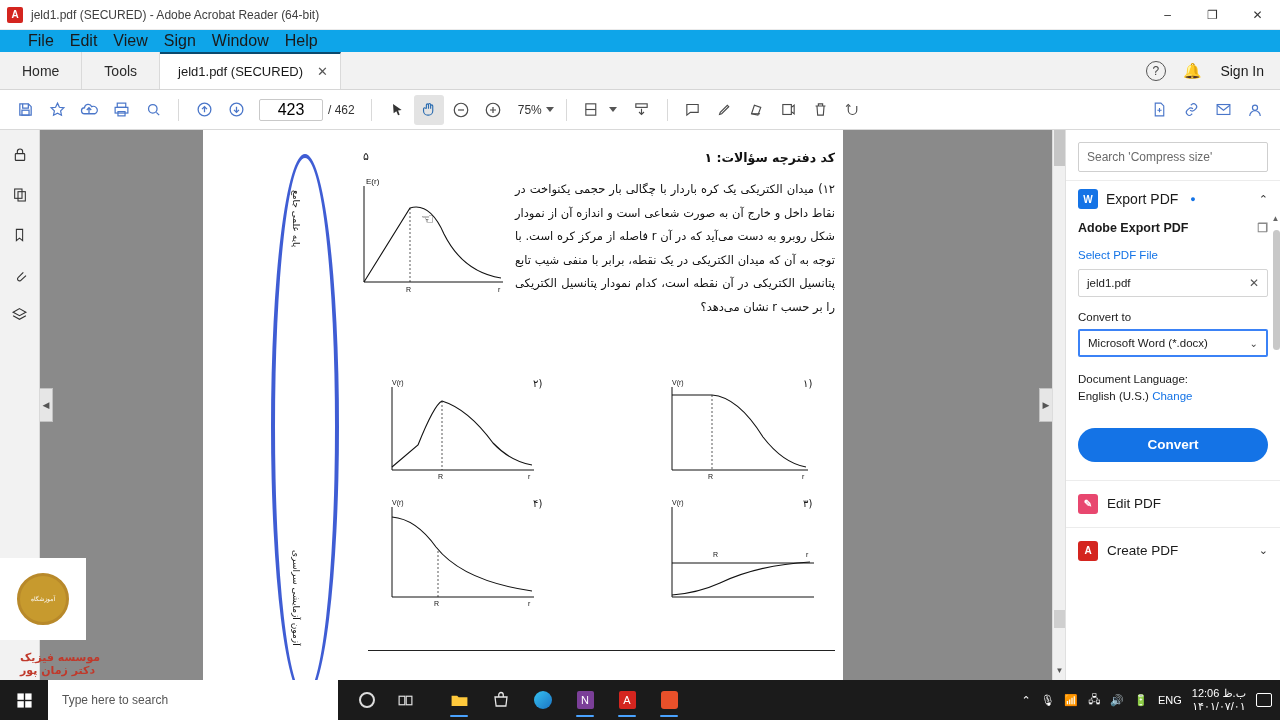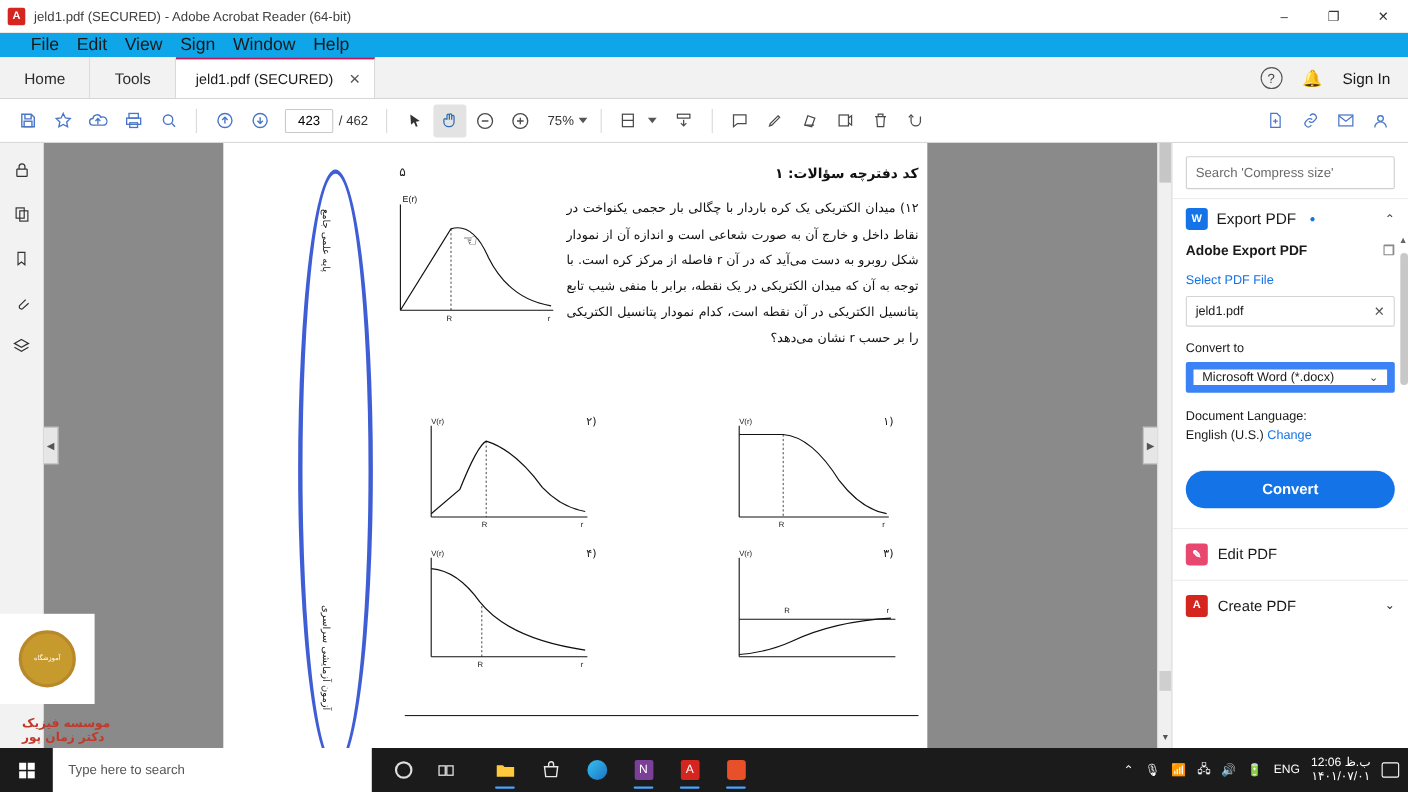--- a/index.html
+++ b/index.html
@@ -40,21 +40,21 @@
     height: 38px; background: #f2f2f2; display: flex; align-items: stretch;
     border-bottom: 1px solid #d6d6d6; flex: none; position: relative;
   }
   .tabstrip .tool-tab {
     display: flex; align-items: center; padding: 0 22px; font-size: 14px;
     color: #2b2b2b; background: #f2f2f2; border-right: 1px solid #dadada;
   }
   .tabstrip .doc-tab {
     display: flex; align-items: center; padding: 0 12px 0 18px; font-size: 13px;
     color: #1a1a1a; background: #ffffff; border-right: 1px solid #dadada;
-    border-top: 2px solid #be185d; max-width: 300px;
+    border-top: 2px solid #0c4a6e; max-width: 300px;
   }
   .tabstrip .doc-tab .close-x { margin-left: 14px; font-size: 13px; color: #555; }
   .tabstrip .right { margin-left: auto; display: flex; align-items: center; gap: 18px; padding-right: 16px; }
   .tabstrip .signin { font-size: 14px; color: #1a1a1a; }
   .circ-icon {
     width: 20px; height: 20px; border-radius: 50%; border: 1.4px solid #555;
     display: flex; align-items: center; justify-content: center; font-size: 12px; color: #444;
   }
 
   
@@ -65,21 +65,21 @@
   .tb-btn {
     width: 30px; height: 30px; display: flex; align-items: center; justify-content: center;
     border-radius: 3px; color: #4a4a4a;
   }
   .tb-btn.sel { background: #e3e3e3; }
   .tb-sep { width: 1px; height: 22px; background: #d9d9d9; margin: 0 8px; }
   .pagebox {
     display: flex; align-items: center; font-size: 12px; color: #333; gap: 5px; margin: 0 6px;
   }
   .pagebox input {
-    width: 44px; height: 22px; font-size: 12px; text-align: center;
+    width: 64px; height: 22px; font-size: 16px; text-align: center;
     border: 1px solid #c9c9c9; border-radius: 2px; font-family: "Liberation Sans", sans-serif;
   }
   .zoombox {
     display: flex; align-items: center; font-size: 12px; color: #333; gap: 4px;
     margin-left: 8px; margin-right: 2px;
   }
   .caret-dn { width: 0; height: 0; border-left: 4px solid transparent; border-right: 4px solid transparent; border-top: 5px solid #555; }
   .tb-right { margin-left: auto; display: flex; align-items: center; gap: 2px; }
 
   
@@ -163,21 +163,21 @@
   .rp-title .copy { margin-left: auto; color: #8a8a8a; font-size: 12px; }
   .rp-sub { font-size: 11.5px; color: #444; line-height: 1.45; margin-top: 7px; }
   .rp-link { font-size: 11.5px; color: #1473e6; margin-top: 14px; }
   .rp-file {
     margin-top: 8px; height: 28px; border: 1px solid #d4d4d4; border-radius: 2px;
     display: flex; align-items: center; padding: 0 8px; font-size: 11.5px; color: #1a1a1a;
   }
   .rp-file .x { margin-left: auto; color: #555; font-size: 12px; }
   .rp-label { font-size: 11.5px; color: #1a1a1a; margin-top: 14px; }
   .rp-select {
-    margin-top: 6px; height: 28px; border: 7px solid #3b82f6; border-radius: 2px;
+    margin-top: 6px; height: 28px; border: 2px solid #3b82f6; border-radius: 2px;
     display: flex; align-items: center; padding: 0 8px; font-size: 11.5px; color: #1a1a1a;
   }
   .rp-select .chev { margin-left: auto; color: #444; font-size: 10px; }
   .rp-lang { font-size: 11.5px; color: #1a1a1a; margin-top: 14px; line-height: 1.5; }
   .rp-lang a { color: #1473e6; text-decoration: none; }
   .btn-convert {
     margin: 22px 0 8px 0; height: 34px; background: #1473e6; border-radius: 17px; color: #fff;
     font-size: 13.5px; display: flex; align-items: center; justify-content: center; font-weight: bold;
   }
   .rp-item {

